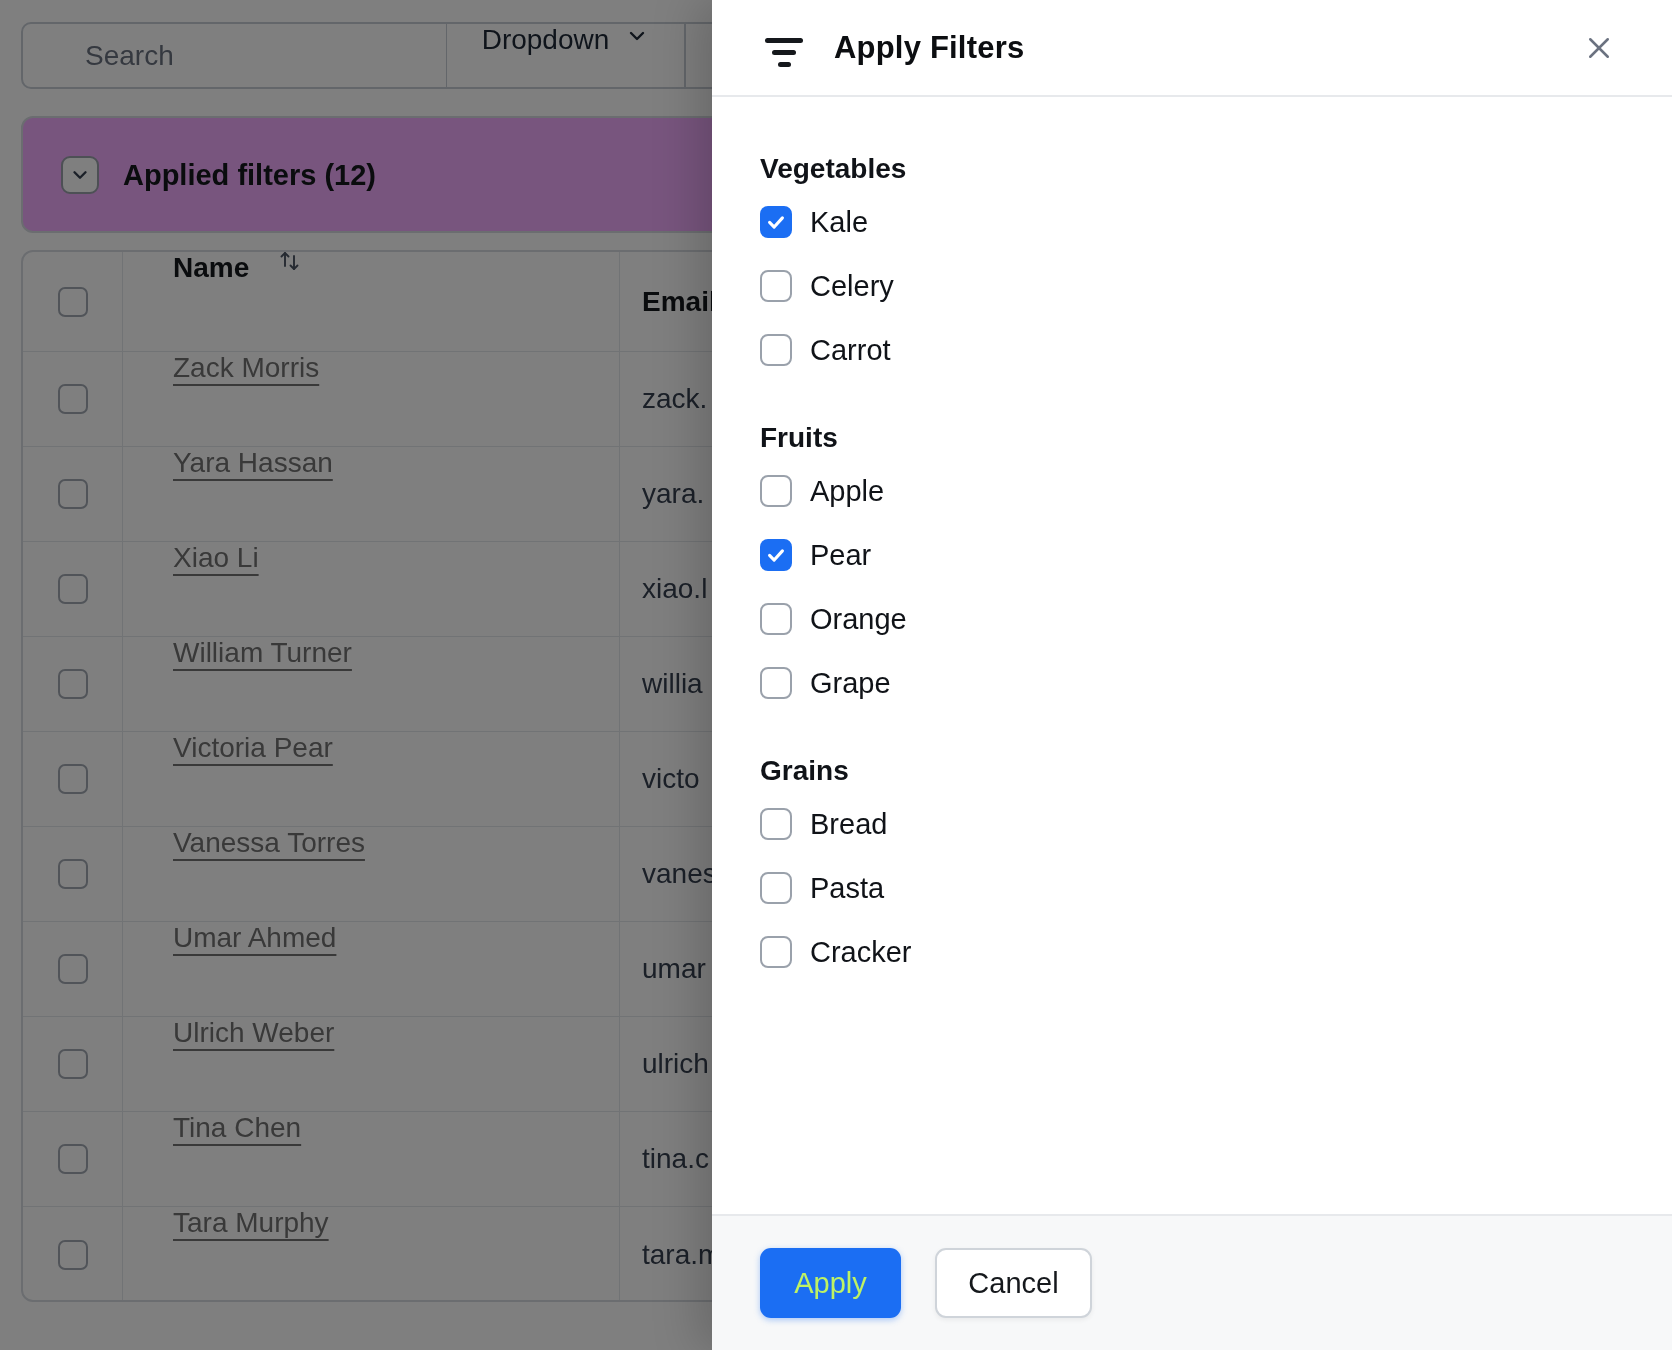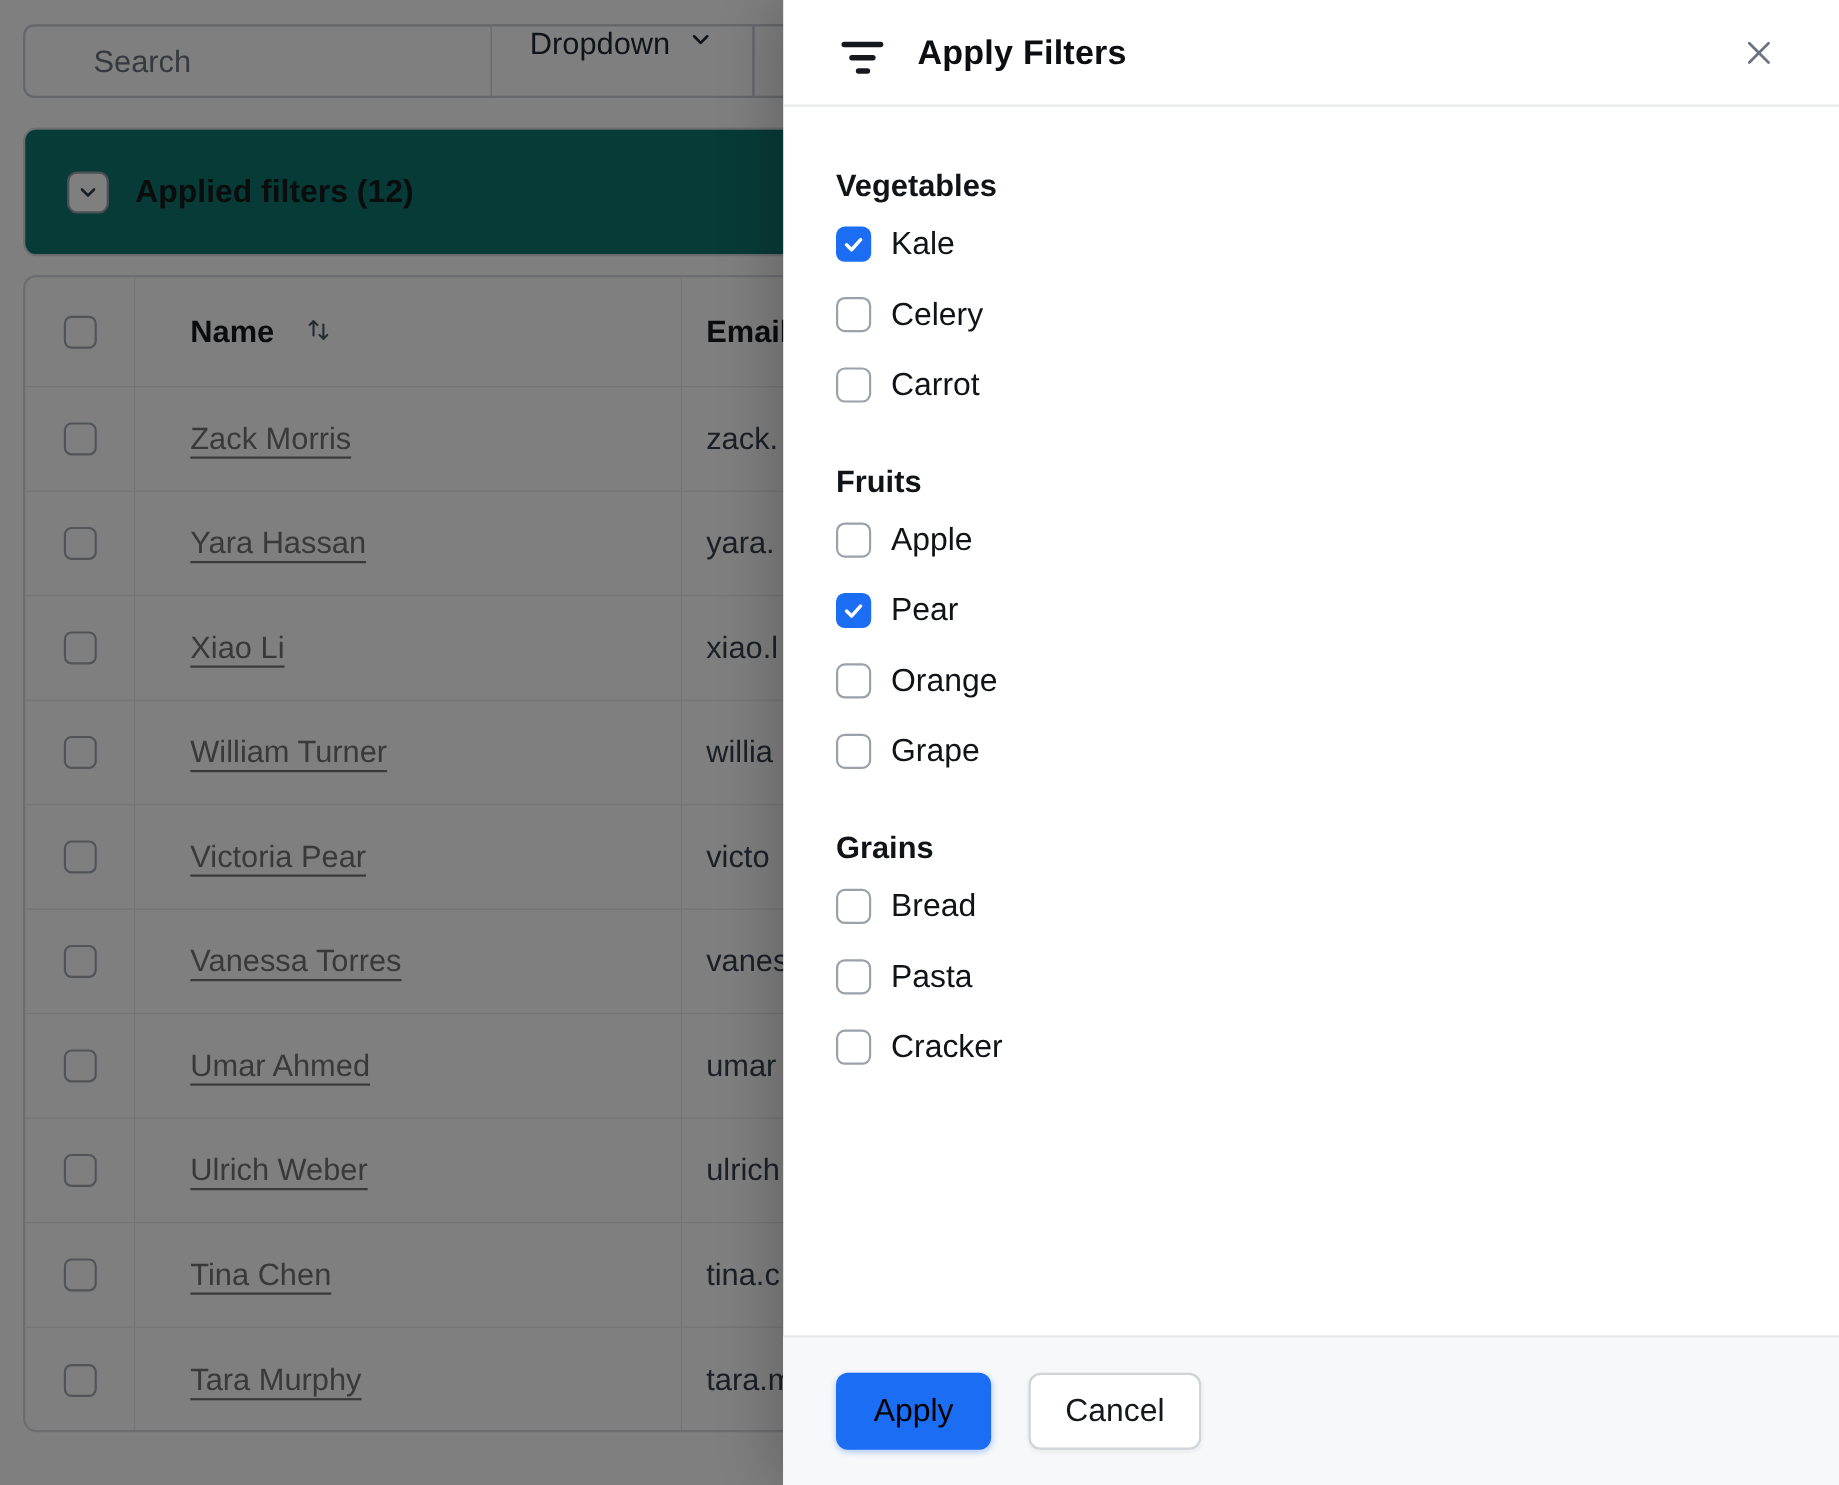--- a/index.html
+++ b/index.html
@@ -17,37 +17,37 @@
   .search-input::placeholder { color:#6b7280; }
   .search-icon { position:absolute; left:45px; top:44px; width:26px; height:26px; }
 
   .btn-dropdown { position:absolute; left:447px; top:22px; width:239px; height:67px;
     border:2px solid #c6ccd4; border-left:none; background:#fff; display:flex;
     align-items:flex-start; justify-content:center; gap:16px; font-size:28px; color:#1f2937; cursor:pointer; }
   .btn-partial { position:absolute; left:684px; top:22px; width:220px; height:67px;
     border:2px solid #c6ccd4; border-left:2px solid #c6ccd4; background:#fff; }
 
   .filters-card { position:absolute; left:21px; top:116px; width:1120px; height:117px;
-    border:2px solid #d6dae0; border-radius:12px; background:#0f766e; }
+    border:2px solid #d6dae0; border-radius:12px; background:#f0abfc; }
   .chev-btn { position:absolute; left:38px; top:50%; transform:translateY(-50%);
     width:38px; height:38px; border:2px solid #9aa1ab; border-radius:9px;
     background:#fff; display:flex; align-items:center; justify-content:center; cursor:pointer; }
   .filters-label { position:absolute; left:100px; top:50%; transform:translateY(-50%);
     font-size:29px; font-weight:700; color:#15181c; }
 
   .table { position:absolute; left:21px; top:250px; width:1400px; height:1052px;
     border:2px solid #d6dae0; border-radius:12px; background:#fff; overflow:hidden; }
   .trow { display:grid; grid-template-columns:100px 497px 1fr; align-items:center;
     border-bottom:1.5px solid #e3e6ea; }
   .trow.head { height:100px; }
   .trow.body-row { height:95px; }
   .trow:last-child { border-bottom:none; }
   .cell-check { height:100%; display:flex; align-items:center; justify-content:center;
     border-right:1.5px solid #e3e6ea; }
-  .cell-name  { height:100%; display:flex; align-items:center; padding-left:50px;
+  .cell-name  { height:100%; display:flex; padding-left:50px;
     border-right:1.5px solid #e3e6ea; gap:28px; }
   .cell-email { height:100%; display:flex; align-items:center; padding-left:22px;
     font-size:28px; color:#374151; white-space:nowrap; overflow:hidden; }
   .hdr-text { font-size:28px; font-weight:700; color:#15181c; }
   .name-link { font-size:28px; color:#737373; text-decoration:underline;
     text-underline-offset:7px; text-decoration-thickness:1.5px; cursor:pointer; }
   .tbl-cb { width:30px; height:30px; border:2px solid #a2a9b3; border-radius:7px;
     background:#fff; cursor:pointer; }
   .sort-icon { width:26px; height:26px; margin-top:-4px; }
 
@@ -75,21 +75,21 @@
   .frow { display:flex; align-items:center; height:64px; cursor:pointer; width:max-content; }
   .cb { width:32px; height:32px; border-radius:8px; border:2.5px solid #9aa1ab; background:#fff;
     display:flex; align-items:center; justify-content:center; flex:0 0 auto; }
   .cb.checked { border:none; background:#1b6ef3; }
   .cb.checked svg { width:22px; height:22px; }
   .flabel { margin-left:18px; font-size:29px; color:#101318; }
 
   .panel-footer { flex:0 0 auto; height:136px; background:#f7f8f9; border-top:2px solid #e7e9ec;
     display:flex; align-items:center; padding-left:48px; gap:34px; }
   .btn-apply { width:141px; height:70px; border:none; border-radius:11px; background:#1b6ef3;
-    color:#000000; font-size:29px; font-family:"Liberation Sans", sans-serif; cursor:pointer;
+    color:#bef264; font-size:29px; font-family:"Liberation Sans", sans-serif; cursor:pointer;
     box-shadow:0 2px 6px rgba(27,110,243,0.35); }
   .btn-cancel { width:157px; height:70px; border:2px solid #cfd4da; border-radius:11px;
     background:#fff; color:#15181c; font-size:29px; font-family:"Liberation Sans", sans-serif;
     cursor:pointer; box-shadow:0 2px 5px rgba(0,0,0,0.06); }
 </style>
 </head>
 <body>
 
 <div class="stage">
 

